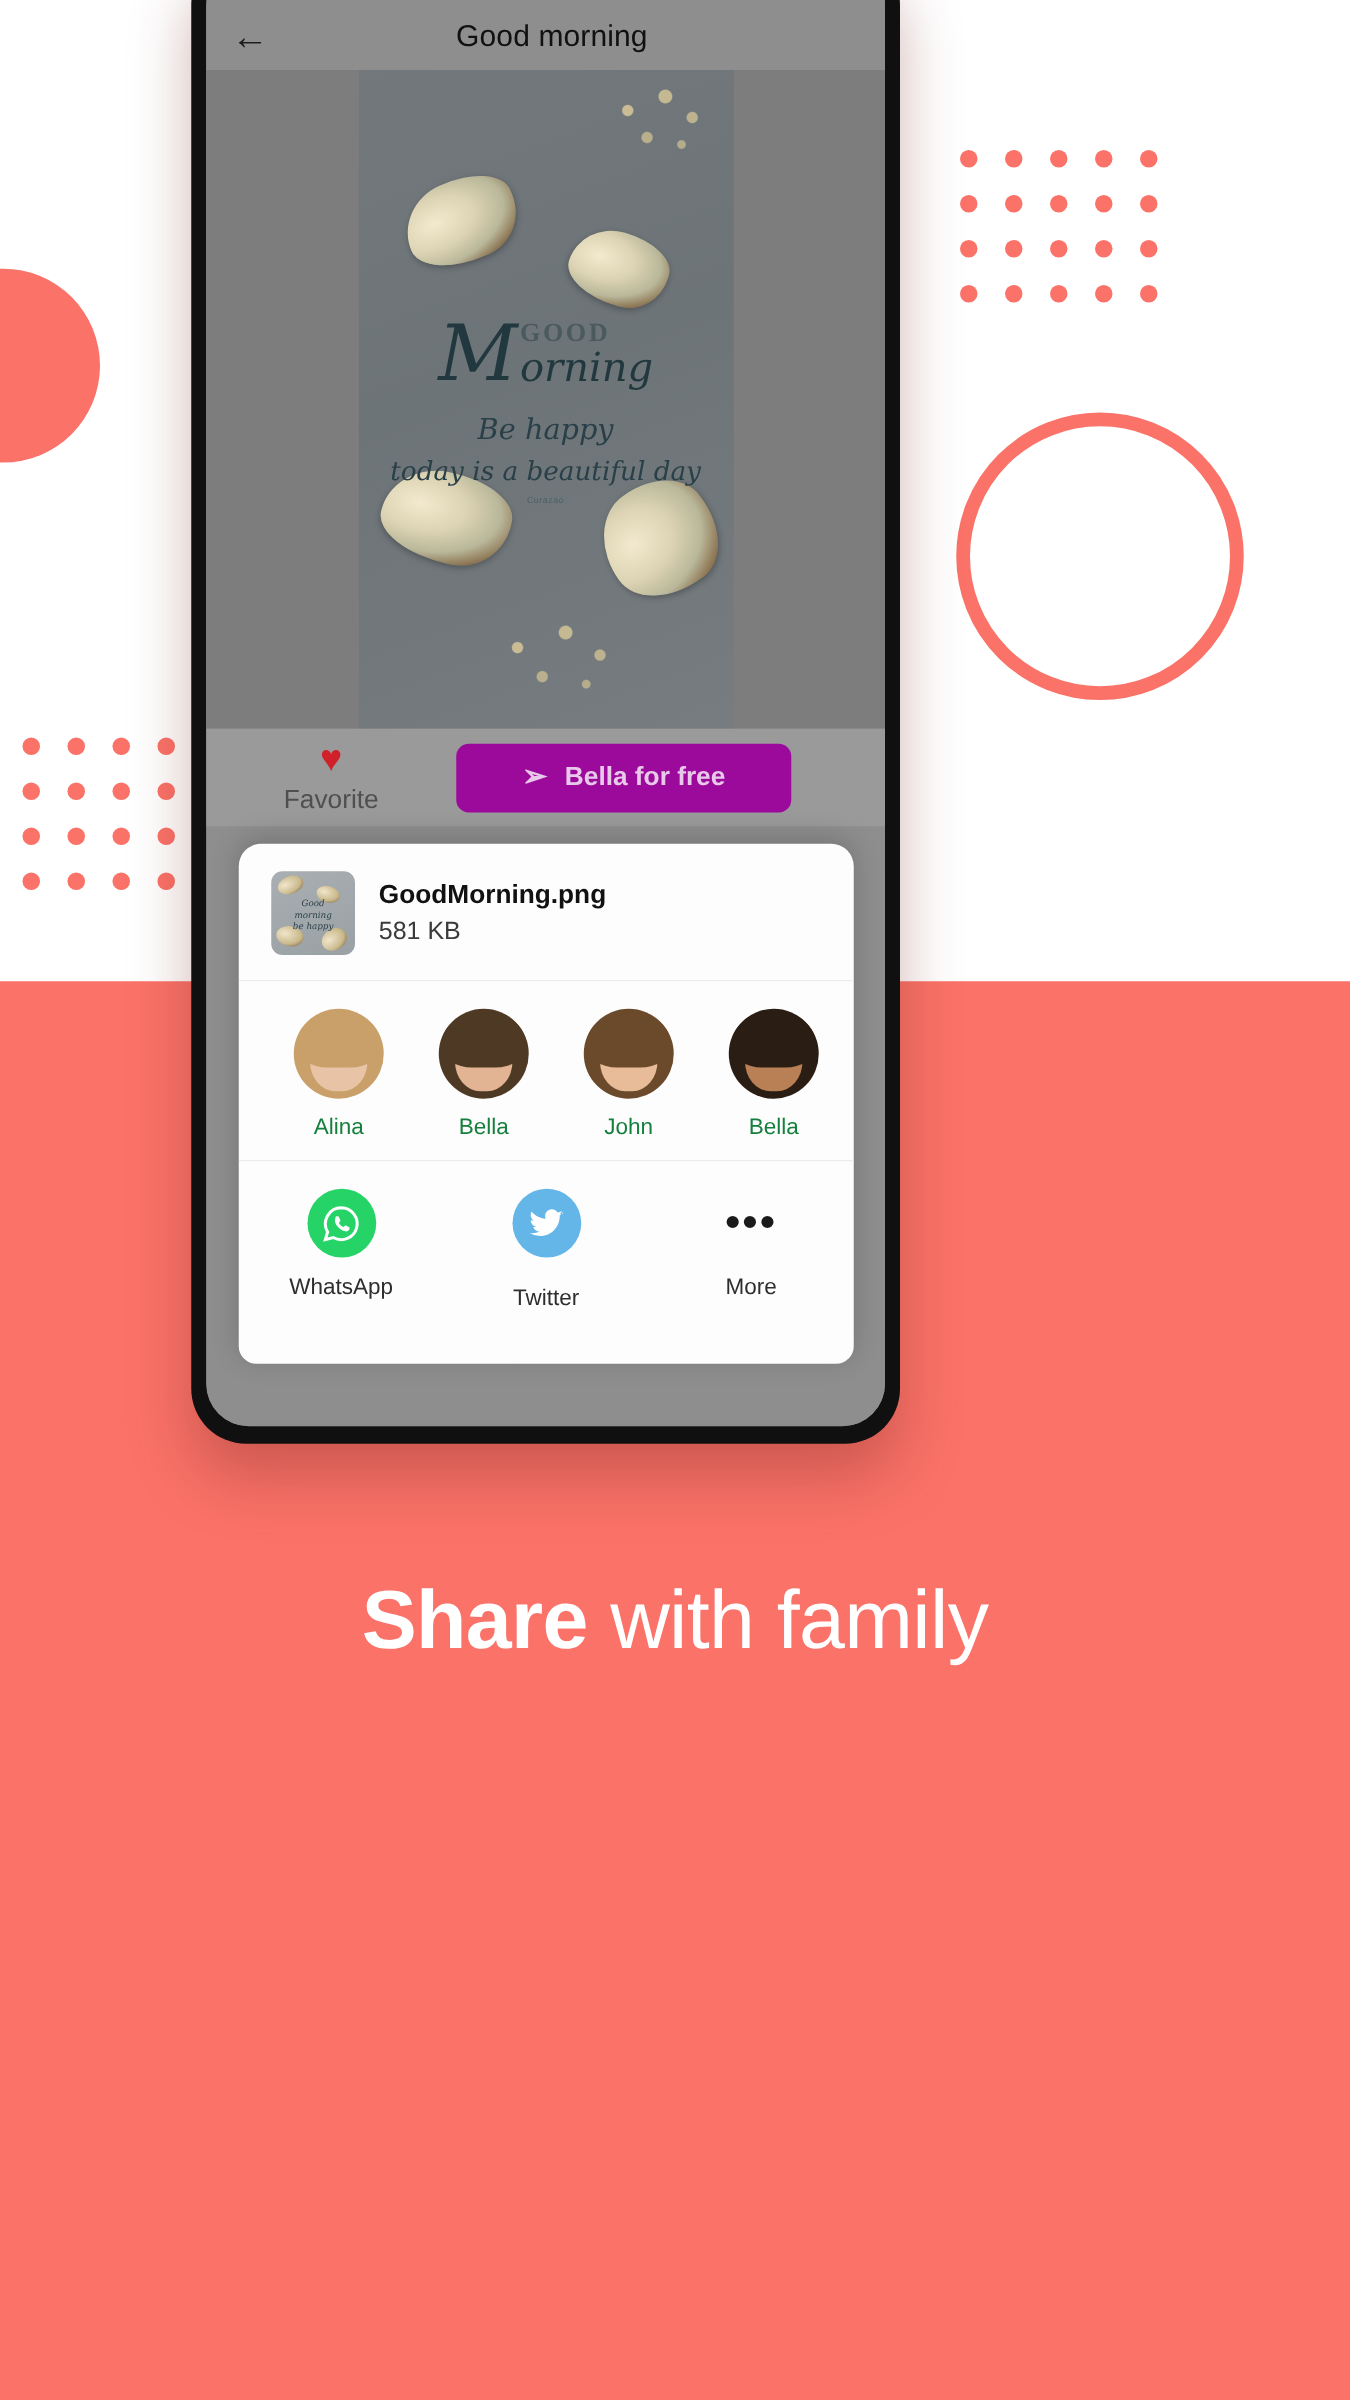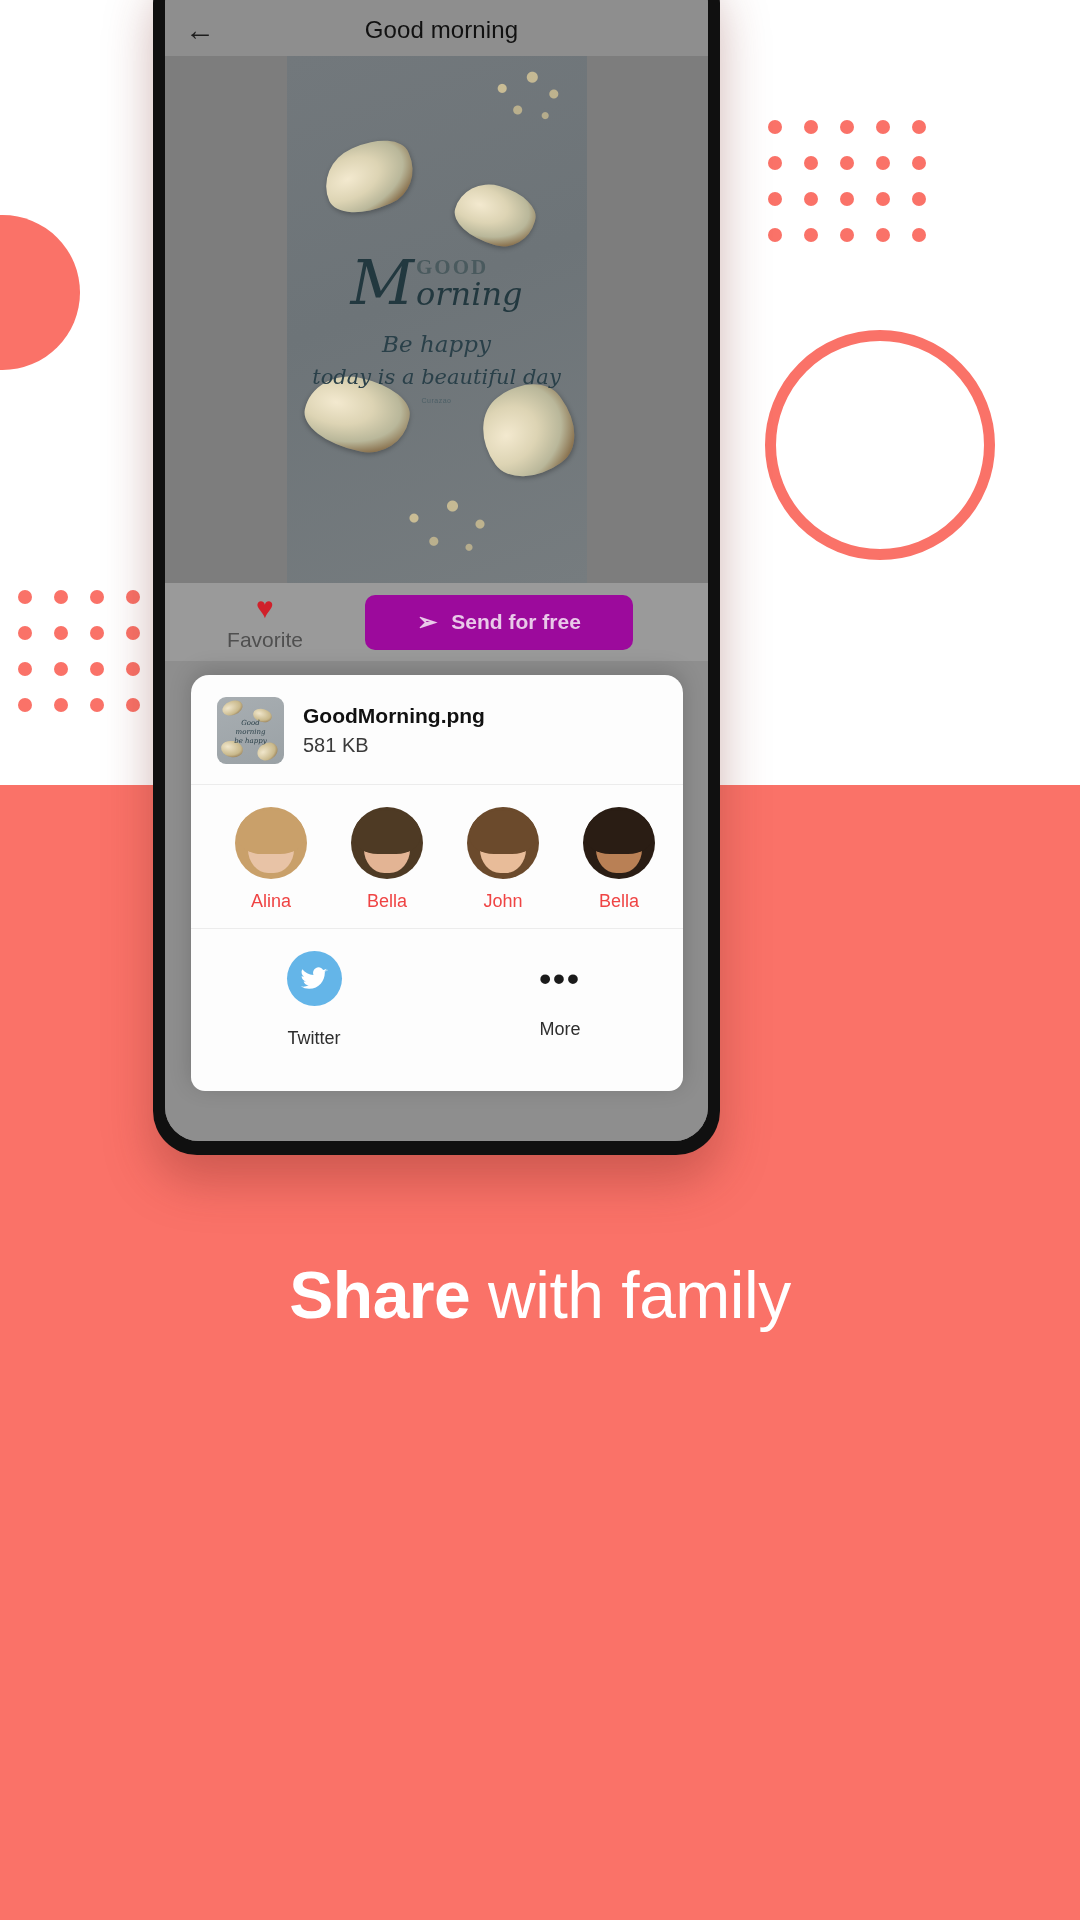--- a/index.html
+++ b/index.html
@@ -183,21 +183,21 @@
     width: 72px; height: 72px; border-radius: 50%; overflow: hidden; position: relative;
   }
   .avatar .face {
     position: absolute; left: 50%; top: 54%; transform: translate(-50%,-50%);
     width: 46px; height: 54px; border-radius: 50% 50% 44% 44%;
   }
   .avatar .hair {
     position: absolute; left: 50%; top: 3px; transform: translateX(-50%);
     width: 66px; height: 44px; border-radius: 50% 50% 36% 36%;
   }
-  .contact-name { font-size: 18px; color: #ef4444; }
+  .contact-name { font-size: 18px; color: #15803d; }
 
   #apps-row { display: flex; align-items: flex-start; padding: 22px 0 24px 0; }
   .app-item { flex: 1; display: flex; flex-direction: column; align-items: center; gap: 13px; }
   .app-icon {
     width: 55px; height: 55px; border-radius: 50%;
     display: flex; align-items: center; justify-content: center;
     color: #fff; font-weight: bold;
   }
   #icon-whatsapp { background: #25d366; }
   #icon-facebook { background: #1877f2; }
@@ -311,21 +311,21 @@
         </div>
       </div>
 
       <div id="action-bar">
         <div id="favorite-btn">
           <div id="heart-icon">♥</div>
           <div id="favorite-label">Favorite</div>
         </div>
         <div id="send-btn">
           <span id="send-plane-icon">➢</span>
-          <span>Send for free</span>
+          <span>Bella for free</span>
         </div>
       </div>
 
       <div id="share-sheet">
 
         <div id="file-row">
           <div id="file-thumb">
             <span class="tb t1"></span>
               <span class="tb t2"></span>
             <span class="tb t3"></span>
@@ -368,20 +368,29 @@
                 <span class="hair" style="background: rgb(42, 29, 20);"></span>
               </div>
               <div class="contact-name">Bella</div>
             </div>
             <div class="contact"></div>
           </div>
 
         <div class="sheet-divider"></div>
 
         <div id="apps-row">
+            <div class="app-item">
+              <div class="app-icon" id="icon-whatsapp">
+                <svg width="34" height="34" viewBox="0 0 24 24" fill="none" stroke="#fff" stroke-width="1.7">
+                  <path d="M12 3a9 9 0 00-7.7 13.6L3 21l4.5-1.2A9 9 0 1012 3z"></path>
+                  <path d="M8.6 8.4c.3-.6.6-.6.9-.6h.6c.2 0 .5 0 .7.6l.7 1.6c.1.3 0 .5-.2.7l-.4.4c-.2.2-.2.4-.1.6.4.8 1.2 1.6 2.1 2 .3.1.5.1.7-.1l.4-.5c.2-.2.4-.2.7-.1l1.5.8c.4.2.5.4.5.7 0 .5-.3 1.1-.8 1.4-.4.3-1 .5-1.6.4-1.6-.3-3.2-1.3-4.3-2.6-1.1-1.2-1.7-2.6-1.6-3.8 0-.6.2-1.1.5-1.5z" fill="#fff" stroke="none"></path>
+                </svg>
+              </div>
+              <div class="app-label">WhatsApp</div>
+            </div>
             <div class="app-item shift-down">
               <div class="app-icon" id="icon-twitter">
                 <svg width="32" height="32" viewBox="0 0 24 24">
                   <path fill="#fff" d="M22 5.9c-.7.3-1.5.5-2.3.6.8-.5 1.5-1.3 1.8-2.2-.8.5-1.7.8-2.6 1A4.1 4.1 0 0011.6 9c-3.4-.2-6.4-1.8-8.4-4.3a4.1 4.1 0 001.3 5.5c-.7 0-1.3-.2-1.8-.5 0 2 1.4 3.7 3.3 4.1-.6.2-1.2.2-1.8.1.5 1.6 2 2.8 3.8 2.8A8.3 8.3 0 012 17.5a11.7 11.7 0 006.3 1.9c7.6 0 11.8-6.4 11.8-11.9v-.5c.8-.6 1.4-1.3 1.9-2.1z"></path>
                 </svg>
               </div>
               <div class="app-label">Twitter</div>
             </div>
             <div class="app-item">
               <div class="app-icon" id="icon-more">•••</div>

